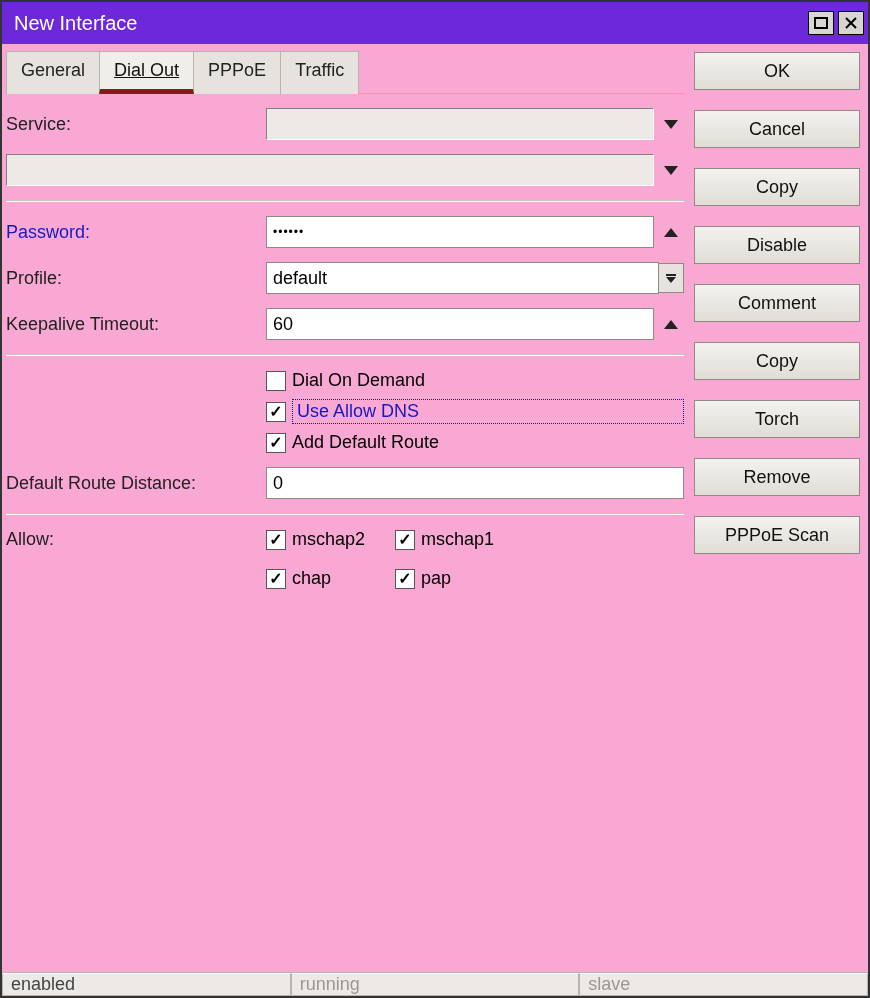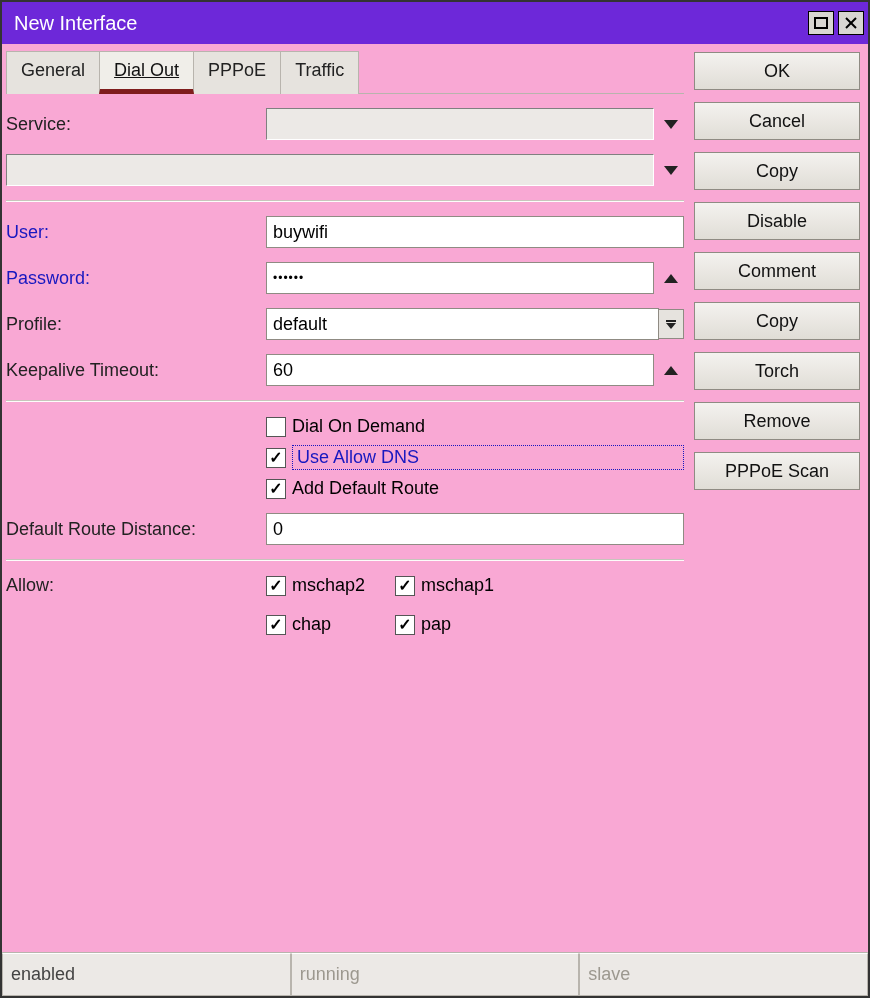--- a/index.html
+++ b/index.html
@@ -167,36 +167,36 @@
   .allow-grid {
     display: grid;
     grid-template-columns: auto auto;
     column-gap: 30px;
     row-gap: 10px;
   }
   .right-pane {
     width: 176px;
     display: flex;
     flex-direction: column;
-    gap: 12px;
+    gap: 20px;
     padding-top: 2px;
     padding-left: 10px;
   }
   .action-btn {
     height: 38px;
     border: 1px solid #8f8b83;
     background: linear-gradient(#f4f2ef, #e0ddd6);
     display: flex; align-items:center; justify-content:center;
     font-size: 18px;
     color: #111;
   }
   .statusbar {
     display: flex;
     border-top: 1px solid #b8b4ad;
-    height: 44px;
+    height: 24px;
     background: #ece9e6;
   }
   .status-cell {
     flex: 1;
     border: 1px solid #b8b4ad;
     border-top: 1px solid #fff;
     padding: 3px 8px;
     color: #444;
     font-size: 18px;
     display: flex;
@@ -251,26 +251,20 @@
             <div class="row-field">
               <div class="sunk-input"></div>
               <div class="field-btn">
                   <div class="tri-down"></div>
                 </div>
             </div>
           </div>
 
           <div class="separator"></div>
 
-          <div class="row">
-            <div class="row-label blue">User:</div>
-            <div class="row-field">
-              <input class="txt-input" value="buywifi" style="">
-            </div>
-          </div>
 
           <div class="row">
             <div class="row-label blue">Password:</div>
             <div class="row-field">
               <input class="txt-input" type="text" style="font-size: 12px; letter-spacing: 1px;" value="••••••">
               <div class="field-btn">
                   <div class="tri-up"></div>
                 </div>
             </div>
           </div>

